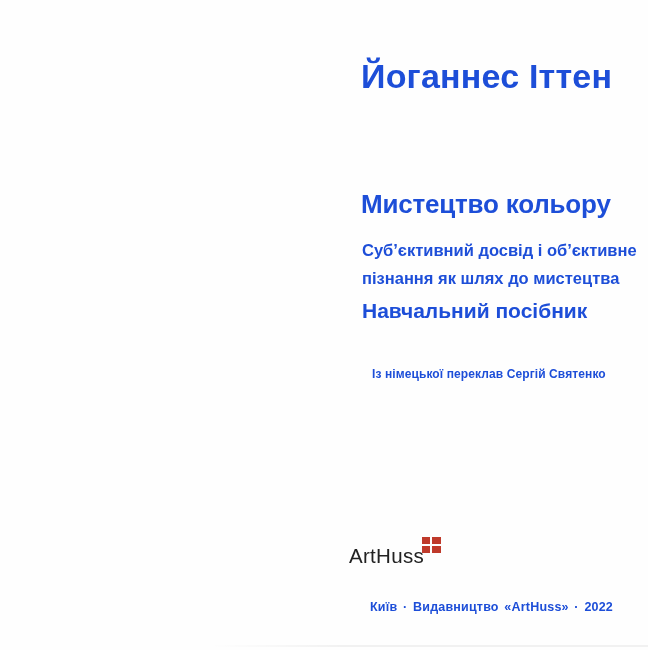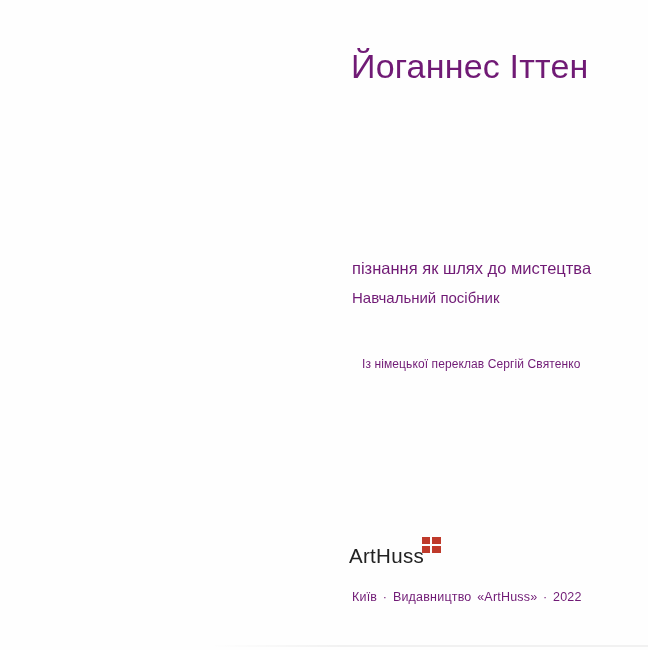--- a/index.html
+++ b/index.html
@@ -25,25 +25,25 @@
     content: "";
     position: absolute;
     left: 210px;
     right: 0;
     bottom: 3px;
     height: 2px;
     background: linear-gradient(to right, rgba(0,0,0,0.0), rgba(0,0,0,0.05) 30%, rgba(0,0,0,0.05));
     pointer-events: none;
   }
   .page h1, .page h2, .page p {
-    margin: 4px;
+    margin: 14px;
     position: absolute;
     white-space: nowrap;
-    color: #701a75;
-    font-weight: 400;
+    color: #1d4ed8;
+    font-weight: 700;
   }
   .author {
     left: 347px;
     top: 45px;
     font-size: 34px;
     line-height: 1;
     letter-spacing: 0.2px;
     color: #1c1c1c;
   }
   .book-title {
@@ -58,21 +58,21 @@
     left: 348px;
     font-size: 16.5px;
     line-height: 1;
     color: #252525;
   }
   .subtitle.line1 { top: 228px; }
   .subtitle.line2 { top: 256px; }
   .edition {
     left: 348px;
     top: 286px;
-    font-size: 15px;
+    font-size: 21px;
     line-height: 1;
     color: #252525;
   }
   .translator {
     left: 358px;
     top: 354px;
     font-size: 12px;
     line-height: 1;
     letter-spacing: 0.1px;
     color: #2e2e2e;
@@ -100,37 +100,39 @@
     display: grid;
     grid-template-columns: 8px 9px;
     grid-template-rows: 7px 7px;
     gap: 1.5px;
   }
   .logo-icon i {
     display: block;
     background: #bf3a2b; 
   }
   .imprint {
-    left: 348px;
+    left: 356px;
     top: 587px;
     font-size: 12.5px;
     line-height: 1;
     letter-spacing: 0.2px;
     word-spacing: 2px;
     color: #2b2b2b;
   }
 </style>
 </head>
 <body>
 
 <div class="page">
 
   <h1 class="author">Йоганнес Іттен</h1>
 
+  <h2 class="book-title">Мистецтво кольору</h2>
 
+  <p class="subtitle line1">Суб’єктивний досвід і об’єктивне</p>
 
   <p class="subtitle line2">пізнання як шлях до мистецтва</p>
 
   <p class="edition">Навчальний посібник</p>
 
   <p class="translator">Із німецької переклав Сергій Святенко</p>
 
   <div class="logo">
     <span class="logo-text">ArtHuss</span>
   </div>

